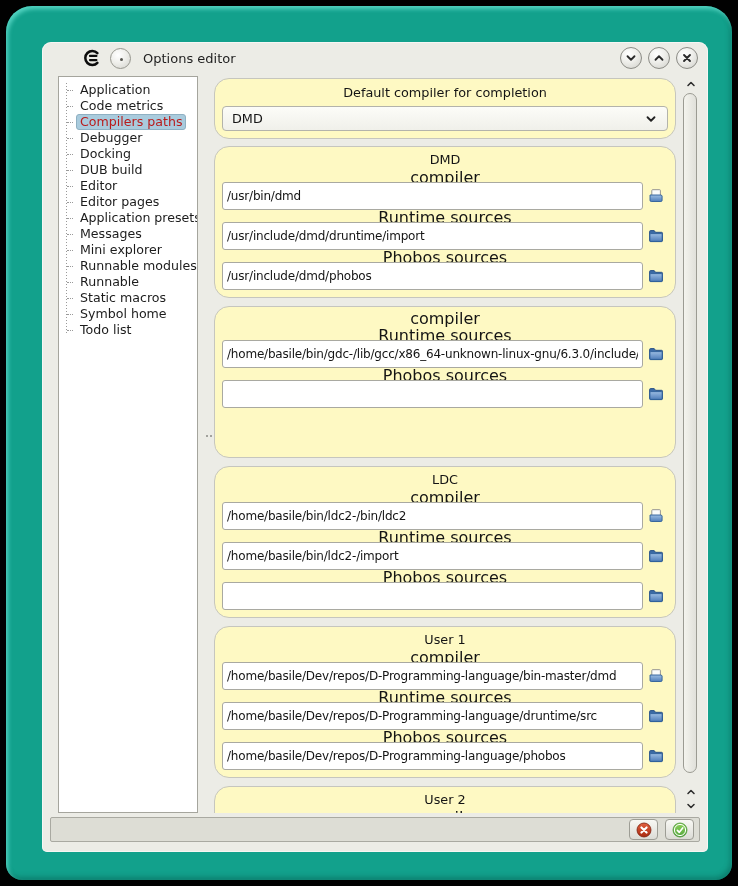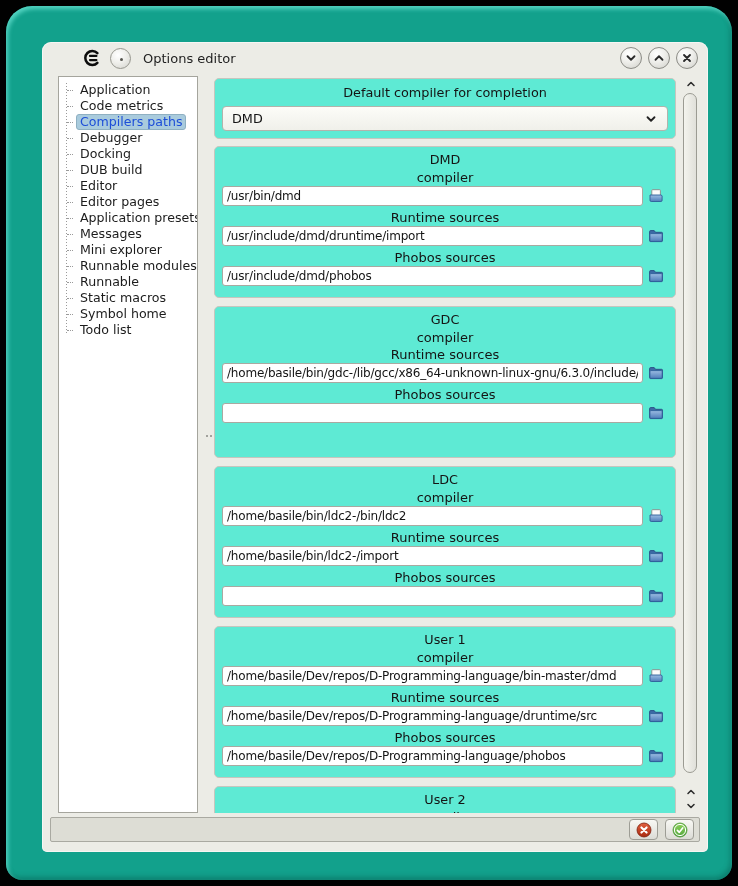--- a/index.html
+++ b/index.html
@@ -44,38 +44,38 @@
     border:1px solid #A5A59D;box-sizing:border-box;overflow:hidden;
   }
   .tree{position:relative;padding:5px 2px 0 2px;}
   .tree::before{
     content:"";position:absolute;left:7px;top:6px;width:1px;height:250px;
     background-image:repeating-linear-gradient(to bottom,#9a9a9a 0 1px,transparent 1px 3px);
   }
   .tree-item{height:16px;display:flex;align-items:center;font-size:12.6px;color:#1c1c1c;cursor:default;position:relative;padding-left:6px;}
   .tree-item .stub{width:6px;height:0;border-top:1px dotted #9a9a9a;margin-right:3px;flex:none;}
   .tree-item .lbl{padding:0 3px;border-radius:3px;border:1px solid transparent;line-height:14px;white-space:nowrap;}
-  .tree-item.sel .lbl{background:#A9CBDD;border-color:#8FB0C2;color:#1d4ed8;}
+  .tree-item.sel .lbl{background:#A9CBDD;border-color:#8FB0C2;color:#b91c1c;}
   
   .grip{position:absolute;left:164px;top:392px;width:6px;height:4px;}
   .grip::before,.grip::after{content:"";position:absolute;top:1px;width:2px;height:2px;background:#8a8a84;border-radius:50%;}
   .grip::before{left:0;} .grip::after{left:4px;}
   
   .main{position:absolute;left:172px;top:34px;width:462px;height:737px;overflow:hidden;padding-top:2px;box-sizing:border-box;}
   .group{
-    background:#5eead4;border:1px solid #C6C6BE;border-radius:5px;box-sizing:border-box;
+    background:#fef9c3;border:1px solid #C6C6BE;border-radius:15px;box-sizing:border-box;
     padding:3px 7px 4px 7px;margin-bottom:8px;
   }
   .group.g-default{height:61px;padding-top:4px;margin-bottom:7px;}
   .group.g-compiler{height:152px;}
   .gtitle{height:19px;line-height:19px;text-align:center;font-size:12.8px;color:#141414;}
-  .glabel{height:17px;line-height:17px;text-align:center;font-size:13px;color:#141414;}
+  .glabel{height:17px;line-height:17px;text-align:center;font-size:16px;color:#141414;}
   .gfield{display:flex;align-items:center;height:20px;margin-bottom:3px;}
   .pathinput{
-    flex:1;height:20px;box-sizing:border-box;border:1px solid #A9A9A1;border-radius:3px;
+    flex:1;height:28px;box-sizing:border-box;border:1px solid #A9A9A1;border-radius:3px;
     background:#ffffff;font-family:"DejaVu Sans","Liberation Sans",sans-serif;
     font-size:12px;letter-spacing:-0.2px;color:#141414;padding:0 4px;outline:none;min-width:0;
   }
   .browse{width:24px;height:20px;flex:none;border:none;background:transparent;padding:0;margin-left:1px;display:flex;align-items:center;justify-content:center;cursor:default;}
   .combo{
     height:25px;margin-top:4px;border:1px solid #B3B3AB;border-radius:4px;box-sizing:border-box;
     background:linear-gradient(#FCFCF8,#F0F0EA);display:flex;align-items:center;padding:0 9px;cursor:default;
   }
   .combo-val{flex:1;font-size:12.8px;color:#141414;}
   .combo svg{color:#222;}
@@ -292,21 +292,20 @@
           <input class="pathinput" value="/usr/include/dmd/phobos" style="">
           <button class="browse">
               <svg width="18" height="16">
                 <use href="#ic-folder"></use>
               </svg>
             </button>
         </div>
       </div>
 
       <div class="group g-compiler">
-        <div class="gtitle">GDC</div>
         <div class="glabel">compiler</div>
         <div class="glabel">Runtime sources</div>
         <div class="gfield">
           <input class="pathinput" value="/home/basile/bin/gdc-/lib/gcc/x86_64-unknown-linux-gnu/6.3.0/include/d" style="">
           <button class="browse">
               <svg width="18" height="16">
                 <use href="#ic-folder"></use>
               </svg>
             </button>
         </div>

